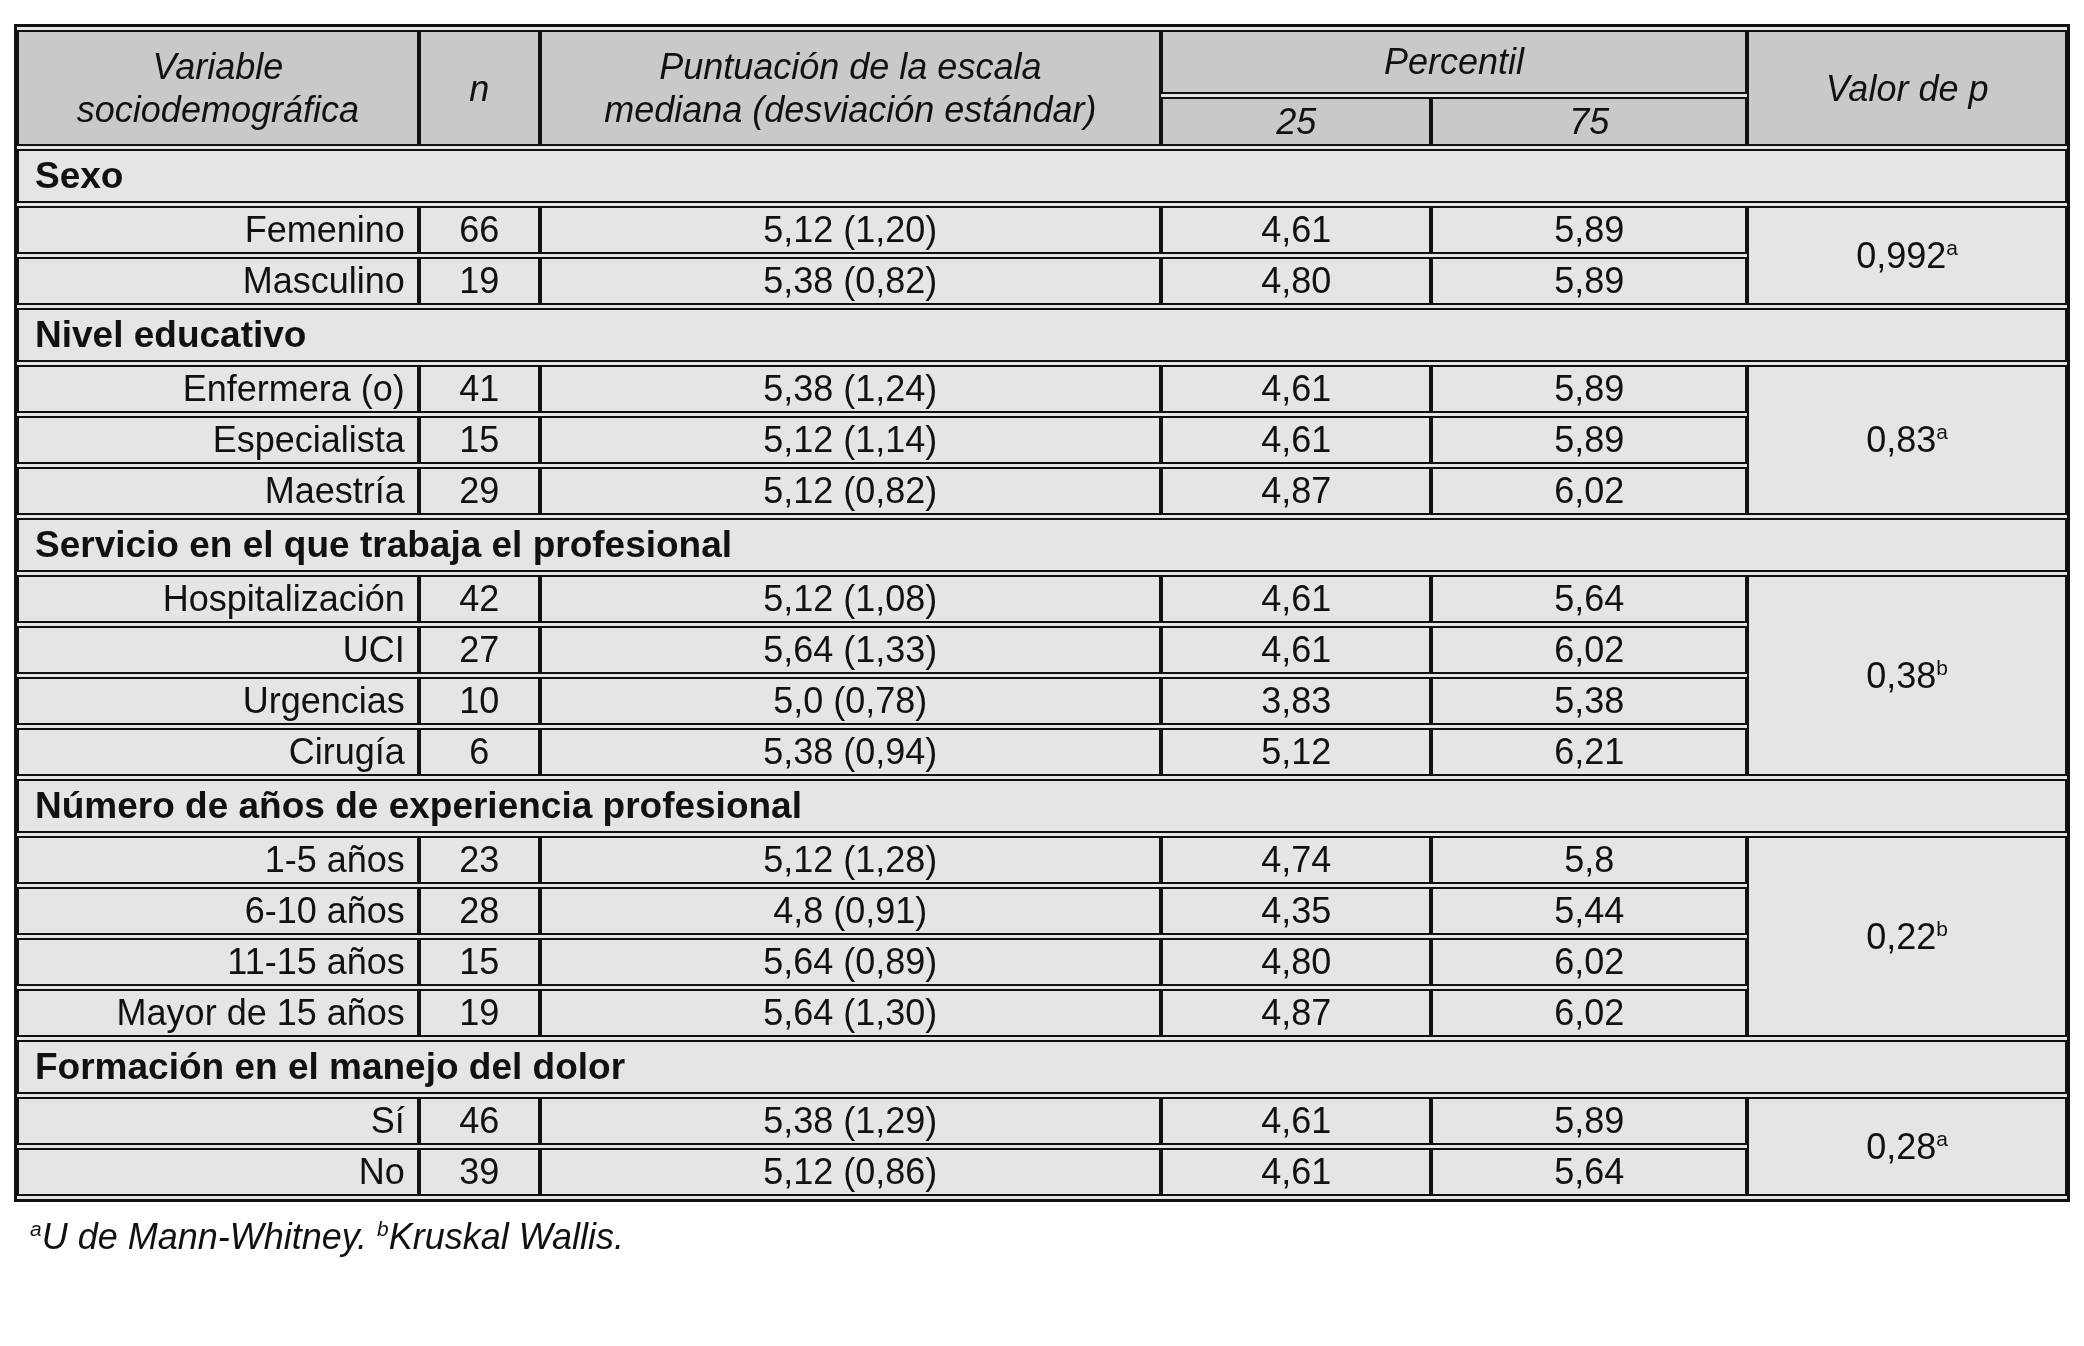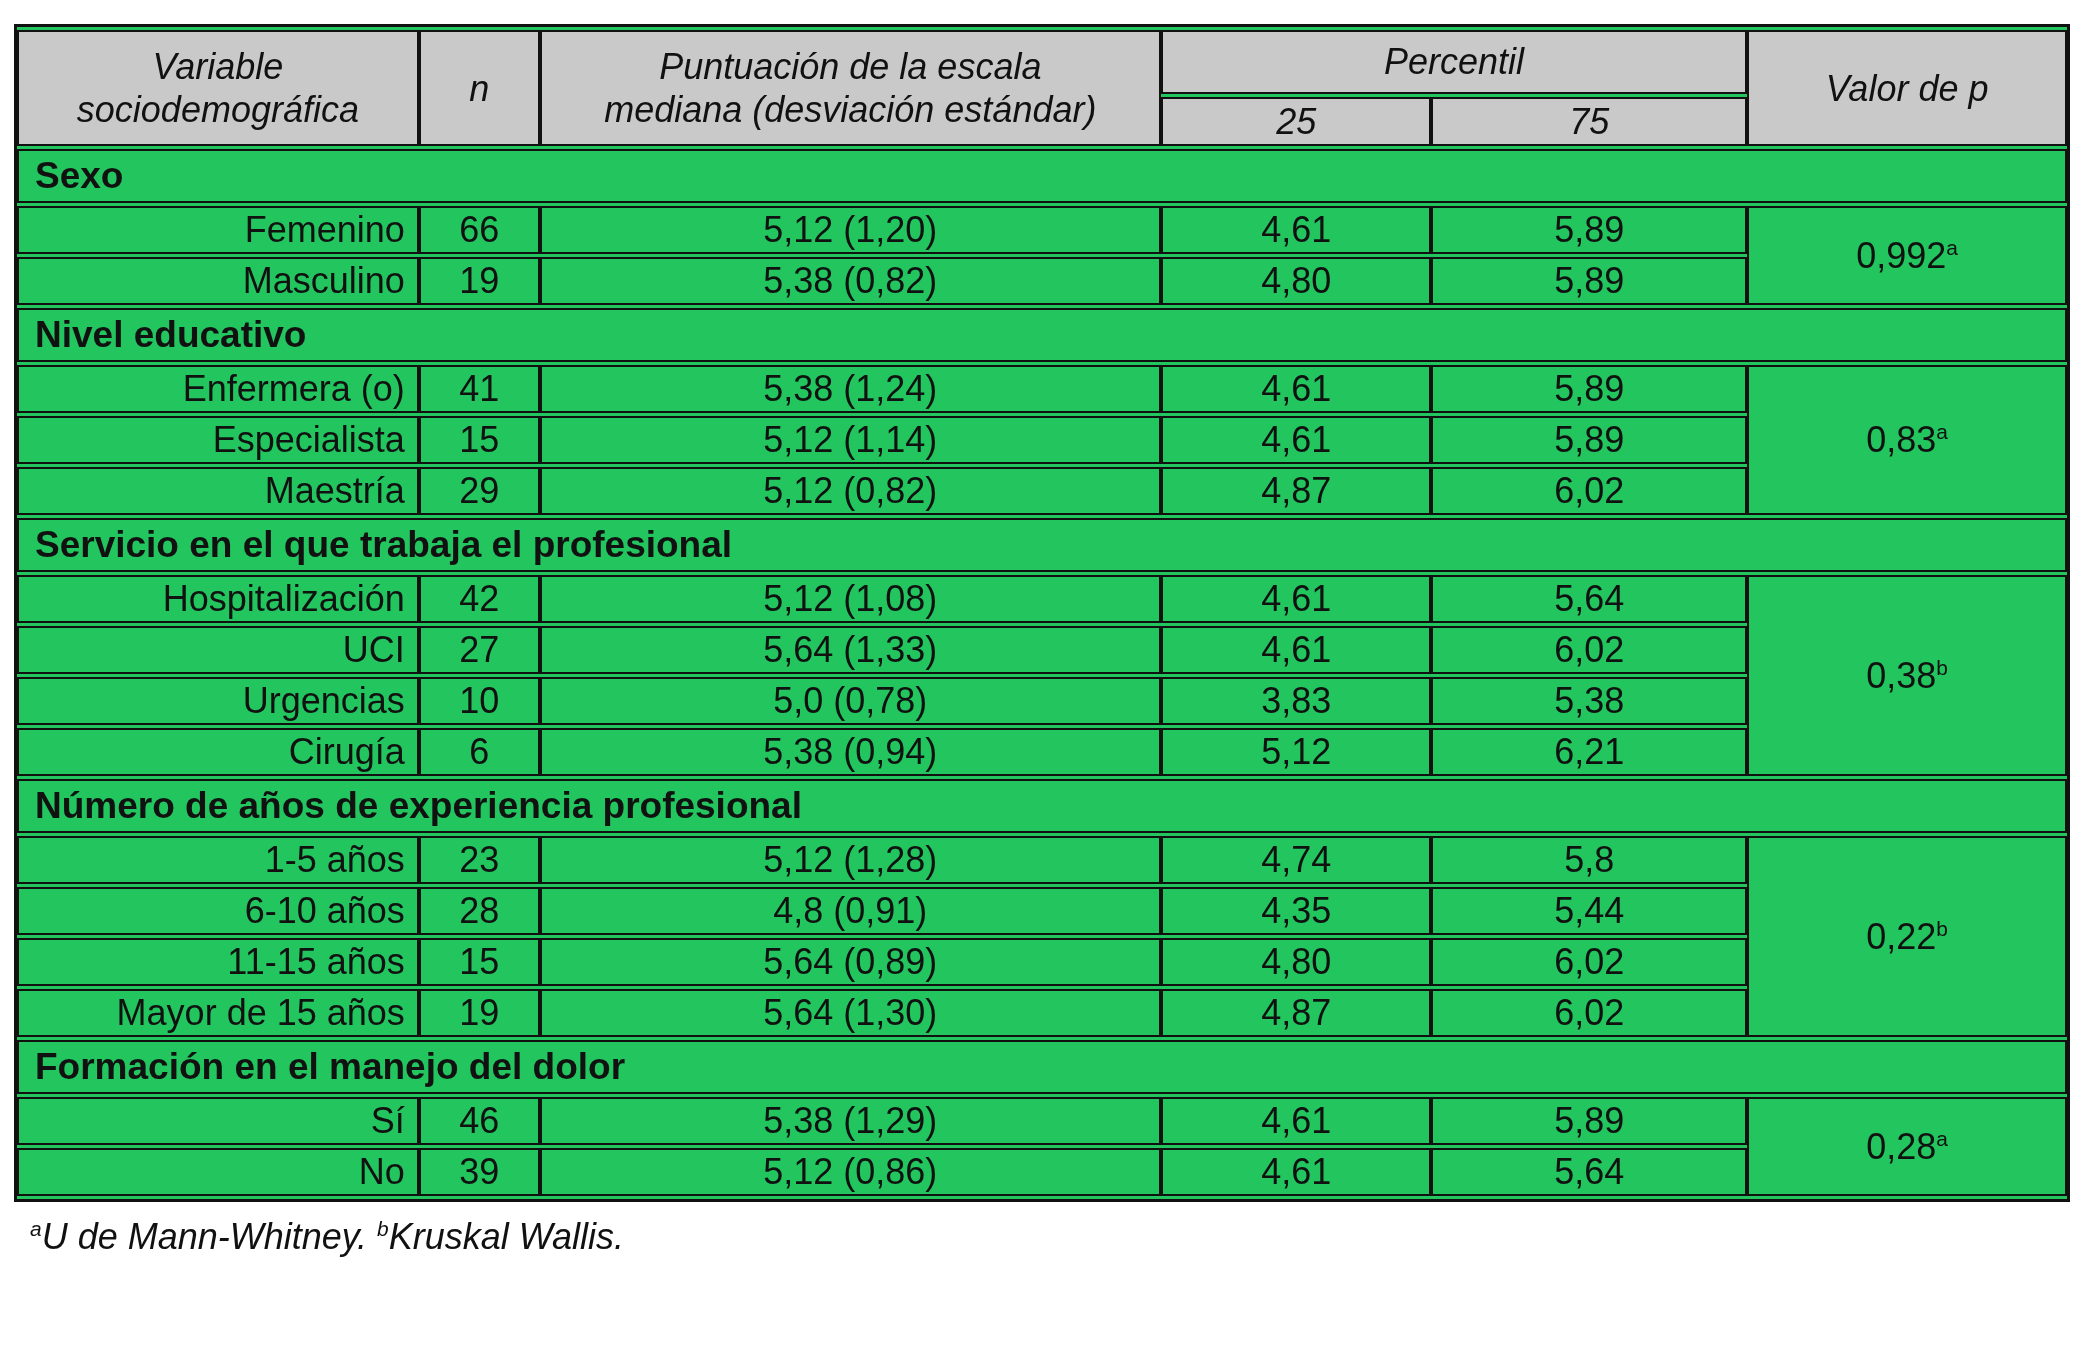--- a/index.html
+++ b/index.html
@@ -24,21 +24,21 @@
   }
   .title .label { color: #8b8b8b; font-weight: bold; }
 
   
   table.data {
     width: 100%;
     table-layout: fixed;
     border-collapse: separate;
     border-spacing: 0 3px;
     border: 3px solid #111111;
-    background: #22c55e;
+    background: #e5e5e5;
   }
   td, th {
     border: 2px solid #111111;
     overflow: hidden;
   }
   thead th {
     background: #c9c9c9;
     font-style: italic;
     font-weight: normal;
     font-size: 36px;

